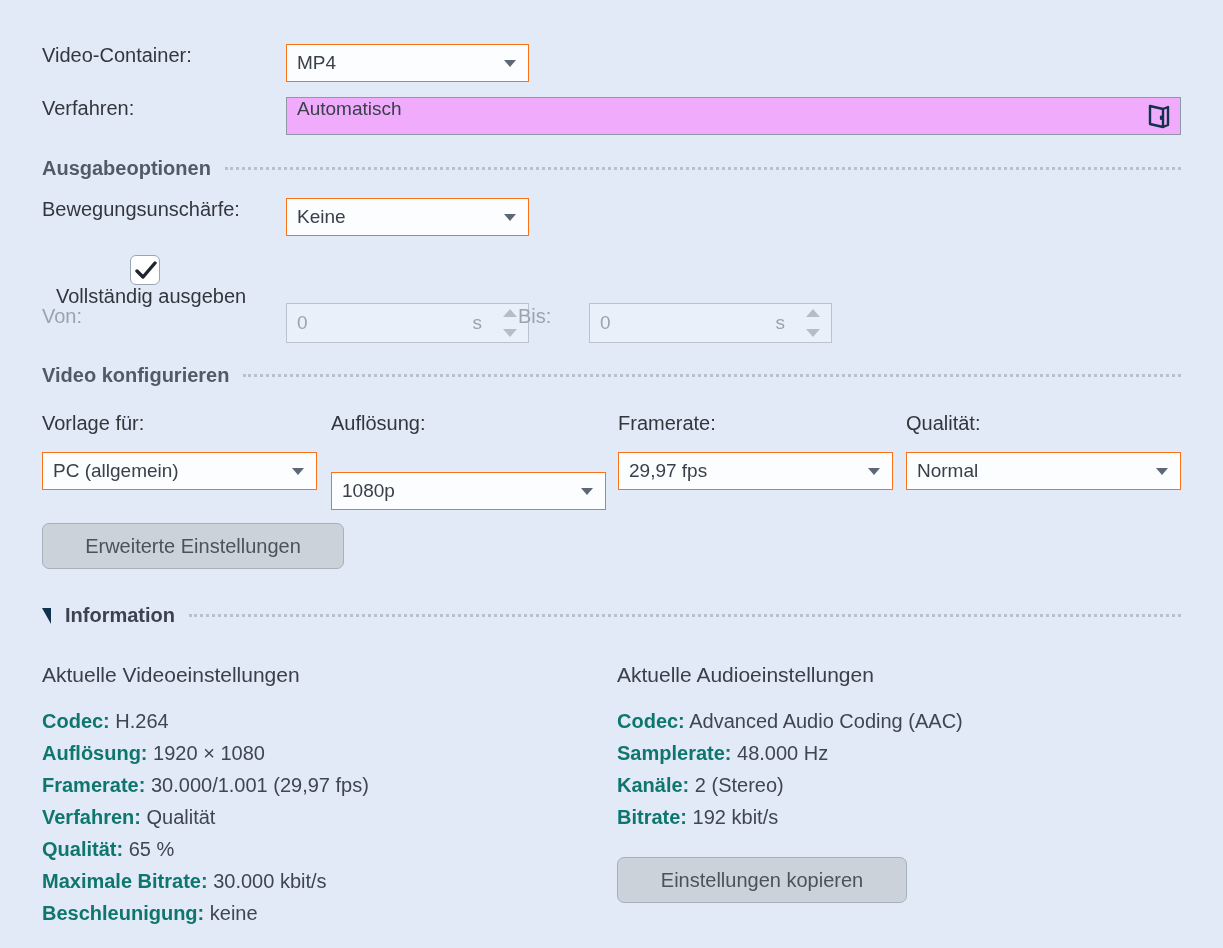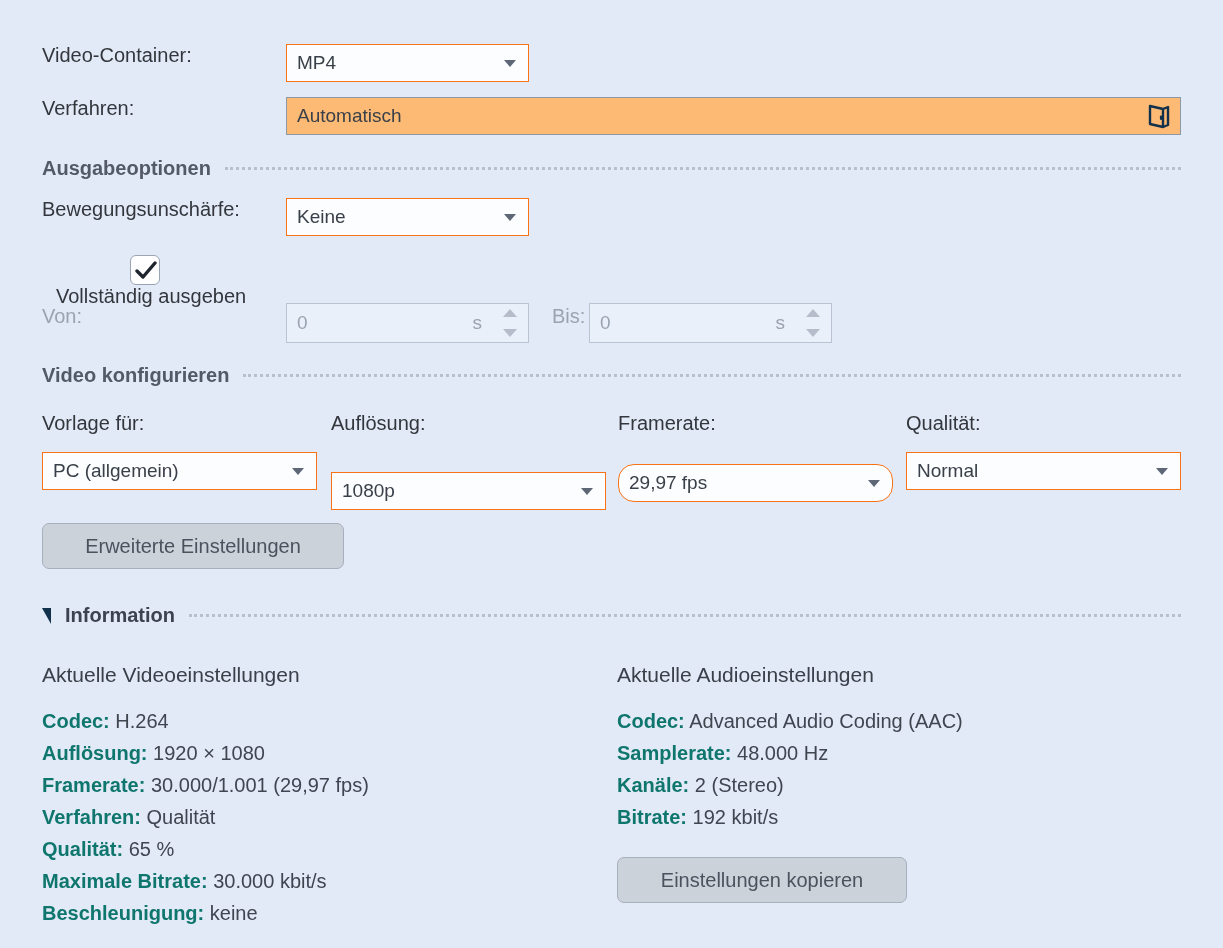--- a/index.html
+++ b/index.html
@@ -66,24 +66,23 @@
     border-left: 6px solid transparent;
     border-right: 6px solid transparent;
     border-top: 7px solid #5d6775;
   }
 
   
   .textinput {
     position: relative;
     box-sizing: border-box;
     height: 38px;
-    background: #fdba74;
+    background: #f0abfc;
     border: 1px solid #8e99a8;
     display: flex;
-    align-items: center;
     padding: 0 10px;
   }
   .textinput .value {
     font-size: 19px;
     color: #3a4049;
   }
 
   
   .browse-icon {
     position: absolute;
@@ -287,21 +286,21 @@
   </div>
   <div class="spinbox" style="position:absolute; left:286px; top:303px; width:243px;">
     <span class="sp-value">0</span>
     <span class="sp-unit">s</span>
     <span class="spin-btns">
       <span class="spin-up"></span>
       <span class="spin-down"></span>
     </span>
   </div>
 
-  <div class="row" style="left:552px; top:305px;">
+  <div class="row" style="left:518px; top:305px;">
     <div class="field-label disabled">Bis:</div>
   </div>
   <div class="spinbox" style="position:absolute; left:589px; top:303px; width:243px;">
     <span class="sp-value">0</span>
     <span class="sp-unit">s</span>
     <span class="spin-btns">
       <span class="spin-up"></span>
       <span class="spin-down"></span>
     </span>
   </div>
@@ -317,21 +316,21 @@
   <div class="field-label" style="position:absolute; left:906px; top:412px;">Qualität:</div>
 
   <div class="combo" style="position:absolute; left:42px; top:452px; width:275px;">
     <span class="combo-value">PC (allgemein)</span>
     <span class="arrow"></span>
   </div>
   <div class="combo" style="position:absolute; left:331px; top:472px; width:275px;">
     <span class="combo-value">1080p</span>
     <span class="arrow"></span>
   </div>
-  <div class="combo" style="position:absolute; left:618px; top:464px; width:275px;border-radius:16px;">
+  <div class="combo" style="position:absolute; left:618px; top:452px; width:275px;">
     <span class="combo-value">29,97 fps</span>
     <span class="arrow"></span>
   </div>
   <div class="combo" style="position:absolute; left:906px; top:452px; width:275px;">
     <span class="combo-value">Normal</span>
     <span class="arrow"></span>
   </div>
 
   <div class="pushbtn" style="left:42px; top:523px; width:302px; height:46px;">Erweiterte Einstellungen</div>
 

